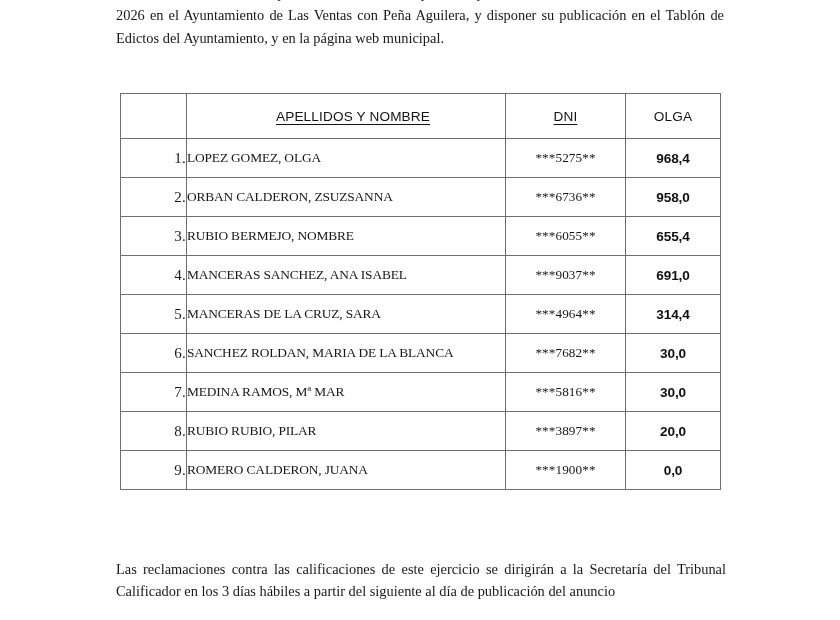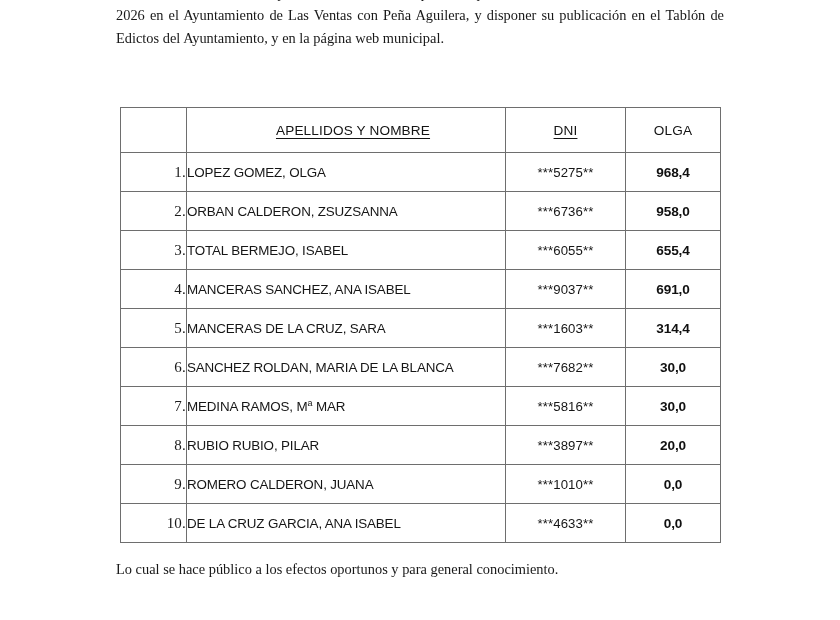--- a/index.html
+++ b/index.html
@@ -38,21 +38,21 @@
     text-justify: inter-word;
     color: #181818;
     margin: 0;
   }
   .para-last-line-left { text-align: left; }
 
   
   .table-wrap {
     position: absolute;
     left: 120px;
-    top: 107px;
+    top: 93px;
     width: 600px;
   }
   table.results {
     border-collapse: collapse;
     width: 600px;
     table-layout: fixed;
     background: #fff;
   }
   table.results td, table.results th {
     border: 1px solid #6e6e6e;
@@ -70,35 +70,35 @@
 
   .cell-num {
     font-family: "Liberation Serif", serif;
     font-size: 15px;
     text-align: right;
     padding-right: 17px;
     color: #1b1b1b;
     letter-spacing: .2px;
   }
   .cell-name {
-    font-family: Liberation Sans, sans-serif;
+    font-family: Liberation Serif, serif;
     font-size: 13.4px;
     text-align: left;
     padding-left: 12px;
     color: #161616;
     letter-spacing: -.15px;
     white-space: nowrap;
   }
   .cell-name sup {
     font-size: 9px;
     vertical-align: super;
     line-height: 0;
   }
   .cell-dni {
-    font-family: Liberation Sans, sans-serif;
+    font-family: Liberation Serif, serif;
     font-size: 13.2px;
     text-align: center;
     color: #161616;
     letter-spacing: .1px;
     white-space: nowrap;
   }
   .cell-total {
     font-family: "Liberation Sans", sans-serif;
     font-size: 13.6px;
     font-weight: bold;
@@ -174,34 +174,34 @@
             <td class="cell-total">968,4</td>
           </tr>
           <tr class="data-row">
             <td class="cell-num">2.</td>
             <td class="cell-name">ORBAN CALDERON, ZSUZSANNA</td>
             <td class="cell-dni">***6736**</td>
             <td class="cell-total">958,0</td>
           </tr>
           <tr class="data-row">
             <td class="cell-num">3.</td>
-            <td class="cell-name">TOTAL BERMEJO, ISABEL</td>
+            <td class="cell-name">RUBIO BERMEJO, NOMBRE</td>
             <td class="cell-dni">***6055**</td>
             <td class="cell-total">655,4</td>
           </tr>
           <tr class="data-row">
             <td class="cell-num">4.</td>
             <td class="cell-name">MANCERAS SANCHEZ, ANA ISABEL</td>
             <td class="cell-dni">***9037**</td>
             <td class="cell-total">691,0</td>
           </tr>
           <tr class="data-row">
             <td class="cell-num">5.</td>
             <td class="cell-name">MANCERAS DE LA CRUZ, SARA</td>
-            <td class="cell-dni">***1603**</td>
+            <td class="cell-dni">***4964**</td>
             <td class="cell-total">314,4</td>
           </tr>
           <tr class="data-row">
             <td class="cell-num">6.</td>
             <td class="cell-name">SANCHEZ ROLDAN, MARIA DE LA BLANCA</td>
             <td class="cell-dni">***7682**</td>
             <td class="cell-total">30,0</td>
           </tr>
           <tr class="data-row">
             <td class="cell-num">7.</td>
@@ -211,31 +211,26 @@
           </tr>
           <tr class="data-row">
             <td class="cell-num">8.</td>
             <td class="cell-name">RUBIO RUBIO, PILAR</td>
             <td class="cell-dni">***3897**</td>
             <td class="cell-total">20,0</td>
           </tr>
           <tr class="data-row">
             <td class="cell-num">9.</td>
             <td class="cell-name">ROMERO CALDERON, JUANA</td>
-            <td class="cell-dni">***1010**</td>
-            <td class="cell-total">0,0</td>
-          </tr>
-          <tr class="data-row">
-            <td class="cell-num">10.</td>
-            <td class="cell-name">DE LA CRUZ GARCIA, ANA ISABEL</td>
-            <td class="cell-dni">***4633**</td>
+            <td class="cell-dni">***1900**</td>
             <td class="cell-total">0,0</td>
           </tr>
         </tbody>
     </table>
   </div>
 
   <div class="closing-wrap">
+    <p class="para">Las reclamaciones contra las calificaciones de este ejercicio se dirigirán a la Secretaría del Tribunal Calificador en los 3 días hábiles a partir del siguiente al día de publicación del anuncio</p>
     <p class="para para-last-line-left">Lo cual se hace público a los efectos oportunos y para general conocimiento.</p>
   </div>
 
   <div class="clip-bottom"></div>
 </div>
 
 </body></html>

